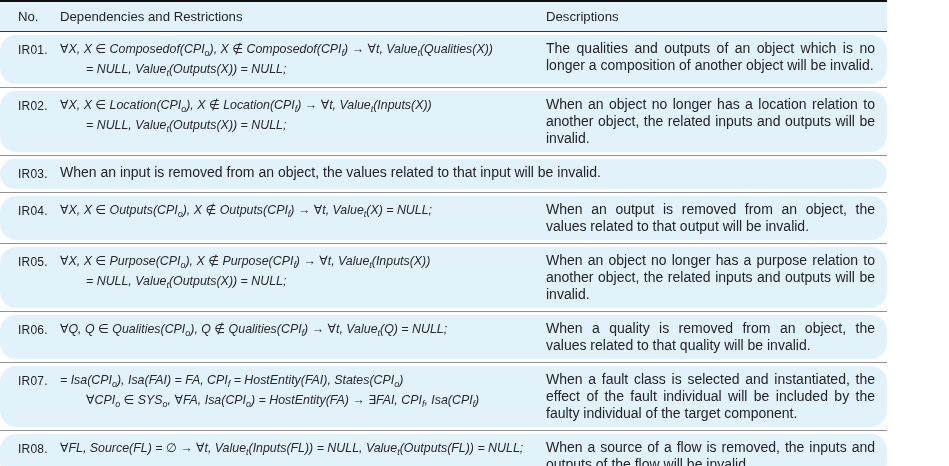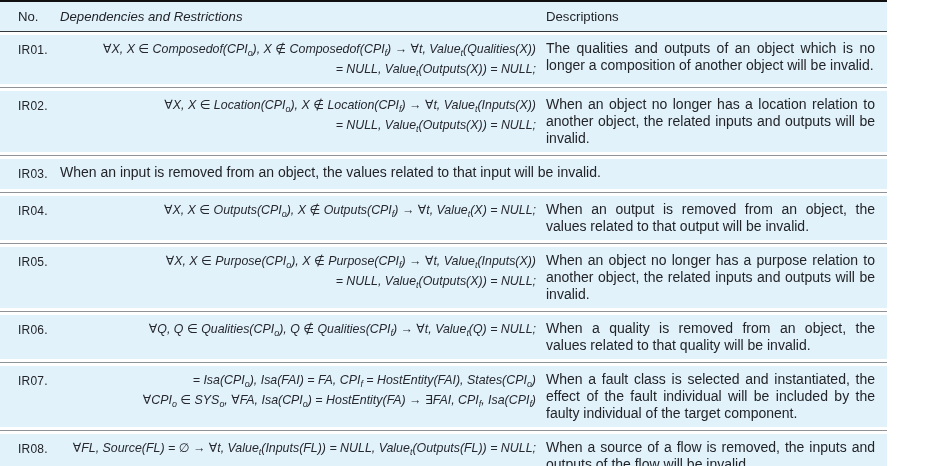--- a/index.html
+++ b/index.html
@@ -10,34 +10,34 @@
     --text:#222428;
     --formula-text:#26282e;
   }
   *{margin:0;padding:0;box-sizing:border-box;}
   html,body{width:949px;height:466px;overflow:hidden;background:#ffffff;
     font-family:"Liberation Sans","DejaVu Sans",sans-serif;}
   .table{width:887px;height:466px;border-top:2px solid var(--border-dark);
     border-bottom:2px solid var(--border-dark);display:flex;flex-direction:column;}
   .cols{display:flex;align-items:flex-start;}
   .c-no{width:60px;flex:0 0 60px;padding-left:18px;}
-  .c-dep{width:486px;flex:0 0 486px;padding-right:10px;font-style:italic;}
+  .c-dep{width:486px;flex:0 0 486px;padding-right:10px;}
   .c-desc{flex:1;padding-right:12px;}
   
   .header-row{background:var(--row-bg);border-bottom:1.5px solid var(--header-sep);
     padding:7px 0 6px 0;}
   .header-row .hcell{font-size:13.2px;color:var(--text);line-height:16px;}
   
   .row{padding:3px 0;border-bottom:1px solid var(--sep-gray);background:#ffffff;}
   .row:last-child{border-bottom:none;}
-  .band{background:var(--row-bg);padding:4px 0 5px 0;}
+  .band{background:var(--row-bg);padding:4px 0 5px 0;border-radius:16px;}
   .rowno{font-size:12px;color:var(--text);line-height:20px;letter-spacing:0.2px;
     padding-top:1px;}
   .formula{font-style:italic;font-size:12.4px;color:var(--formula-text);}
-  .fline{line-height:20px;white-space:nowrap;text-align:right;}
+  .fline{line-height:20px;white-space:nowrap;}
   .fline:nth-child(2){padding-left:26px;}
   .fline:nth-child(n+3){padding-left:38px;}
   .fline sub{font-size:0.72em;line-height:0;}
   .desc{font-size:14px;color:var(--text);line-height:17px;text-align:justify;
     padding-top:1px;}
 </style>
 </head>
 <body>
 
 <div class="table">

